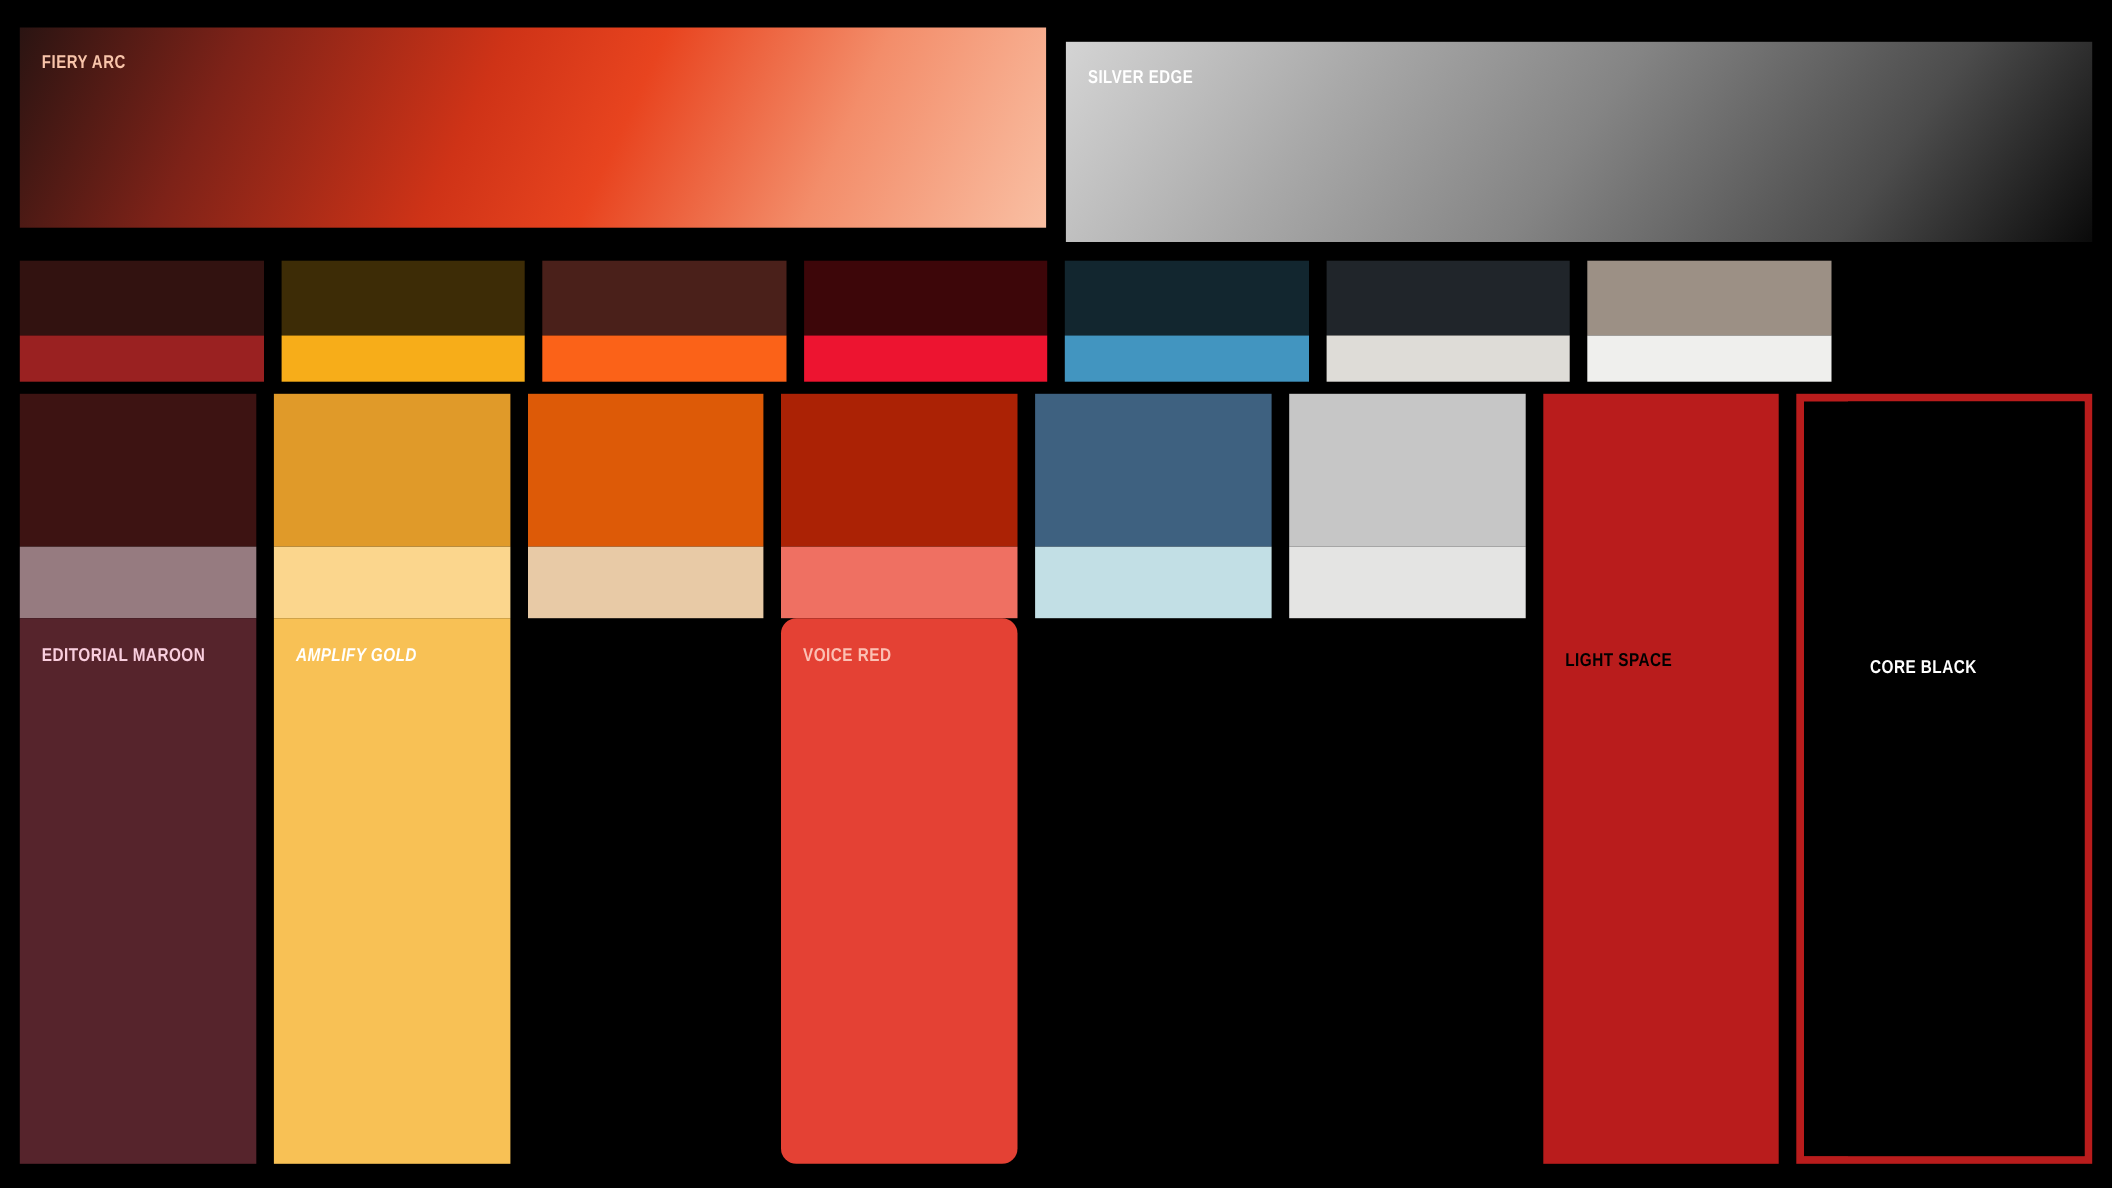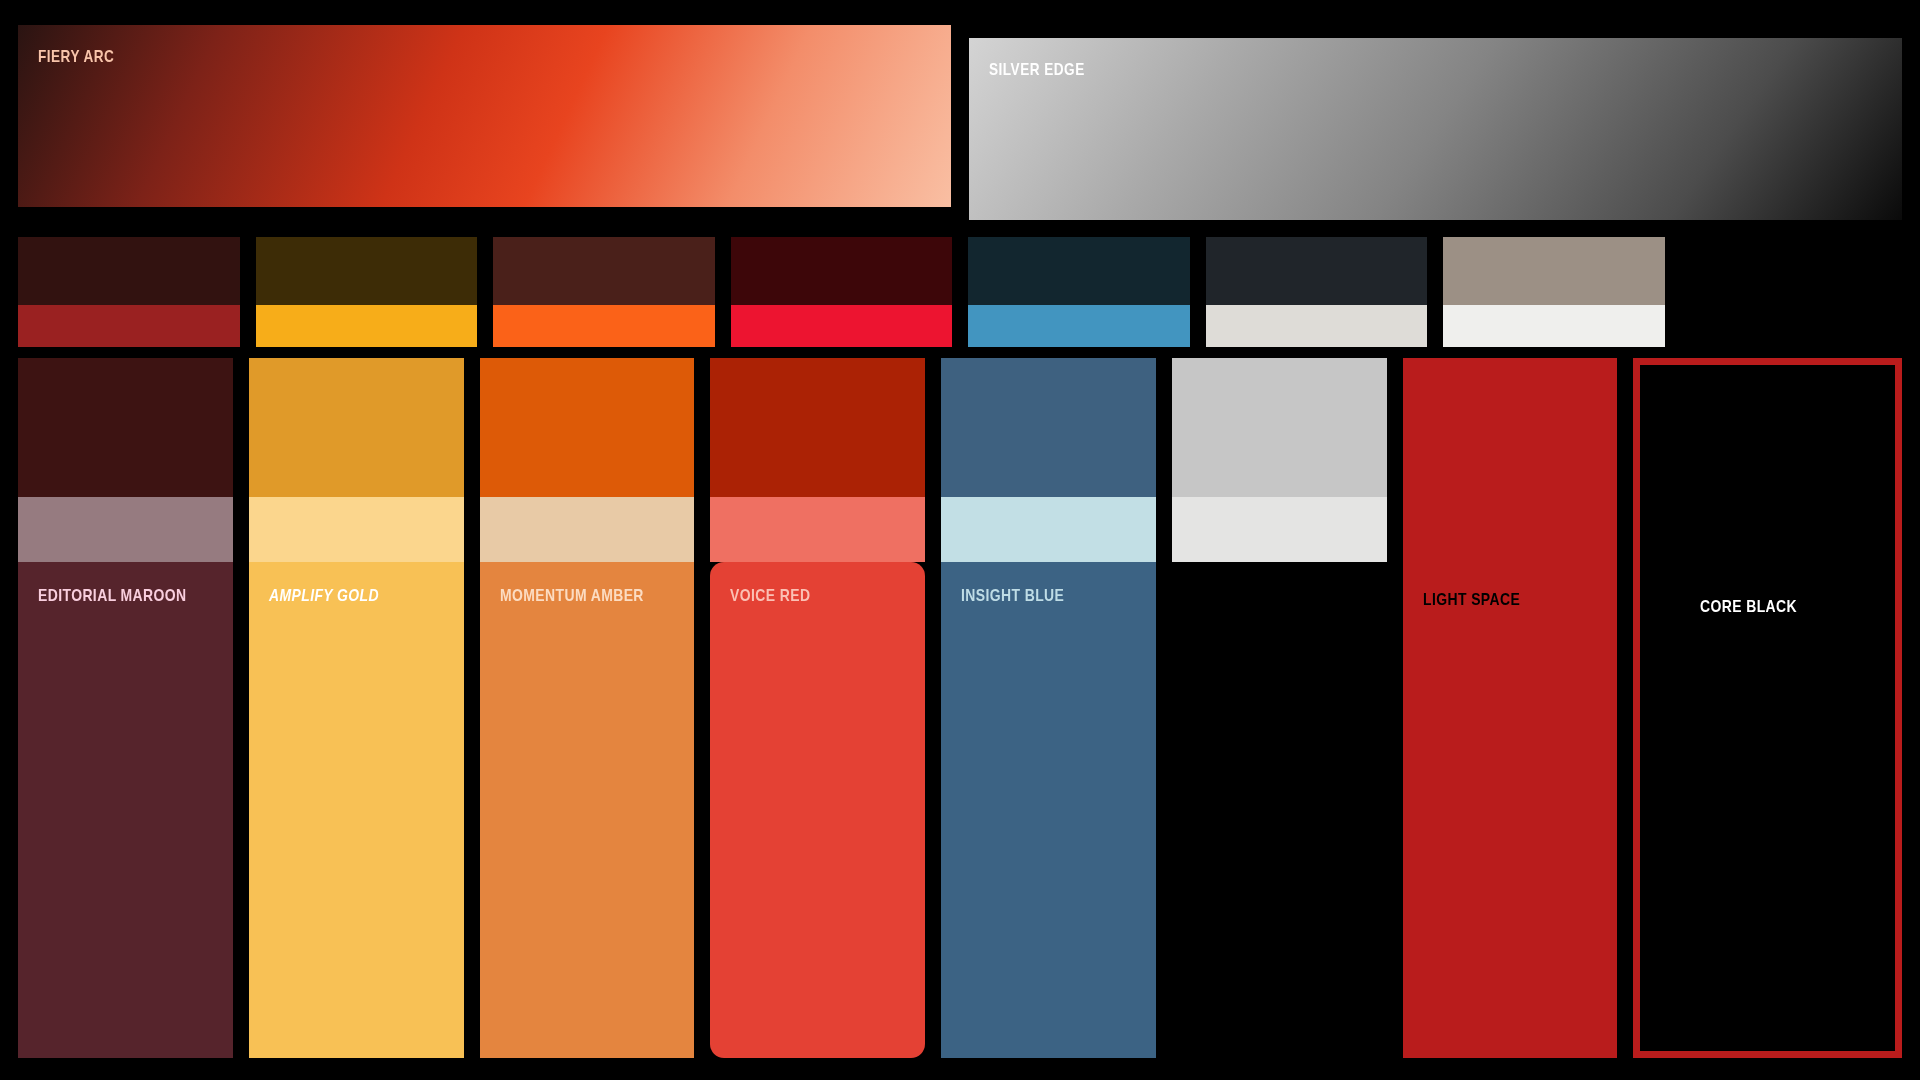--- a/index.html
+++ b/index.html
@@ -127,37 +127,31 @@
       <div class="col">
         <div class="c-top" style="background: rgb(224, 154, 41);"></div>
         <div class="c-mid" style="background: rgb(251, 214, 141);"></div>
         <div class="c-body" style="background: rgb(248, 193, 85); font-style: italic;">
           <span class="c-label" style="color: rgb(255, 255, 255);">AMPLIFY GOLD</span>
         </div>
       </div>
       <div class="col">
         <div class="c-top" style="background: rgb(221, 90, 7);"></div>
         <div class="c-mid" style="background: rgb(232, 202, 166);"></div>
-        <div class="c-body" style="background: rgb(228, 133, 63);">
-          <span class="c-label" style="color: rgb(252, 220, 194);">MOMENTUM AMBER</span>
-        </div>
       </div>
       <div class="col">
         <div class="c-top" style="background: rgb(171, 34, 5);"></div>
         <div class="c-mid" style="background: rgb(239, 112, 98);"></div>
         <div class="c-body" style="background: rgb(228, 65, 52); border-radius: 14px;">
           <span class="c-label" style="color: rgb(251, 192, 180);">VOICE RED</span>
         </div>
       </div>
       <div class="col">
         <div class="c-top" style="background: rgb(62, 97, 128);"></div>
         <div class="c-mid" style="background: rgb(194, 223, 229);"></div>
-        <div class="c-body" style="background: rgb(60, 99, 132);">
-          <span class="c-label" style="color: rgb(191, 221, 230);">INSIGHT BLUE</span>
-        </div>
       </div>
       <div class="col">
         <div class="c-top" style="background: rgb(198, 198, 198);"></div>
         <div class="c-mid" style="background: rgb(228, 228, 227);"></div>
       </div>
       <div class="col plain">
         <div class="c-body" style="background: #b91c1c;">
           <span class="c-label" style="color: rgb(0, 0, 0); top: 232px;">LIGHT SPACE</span>
         </div>
       </div>

